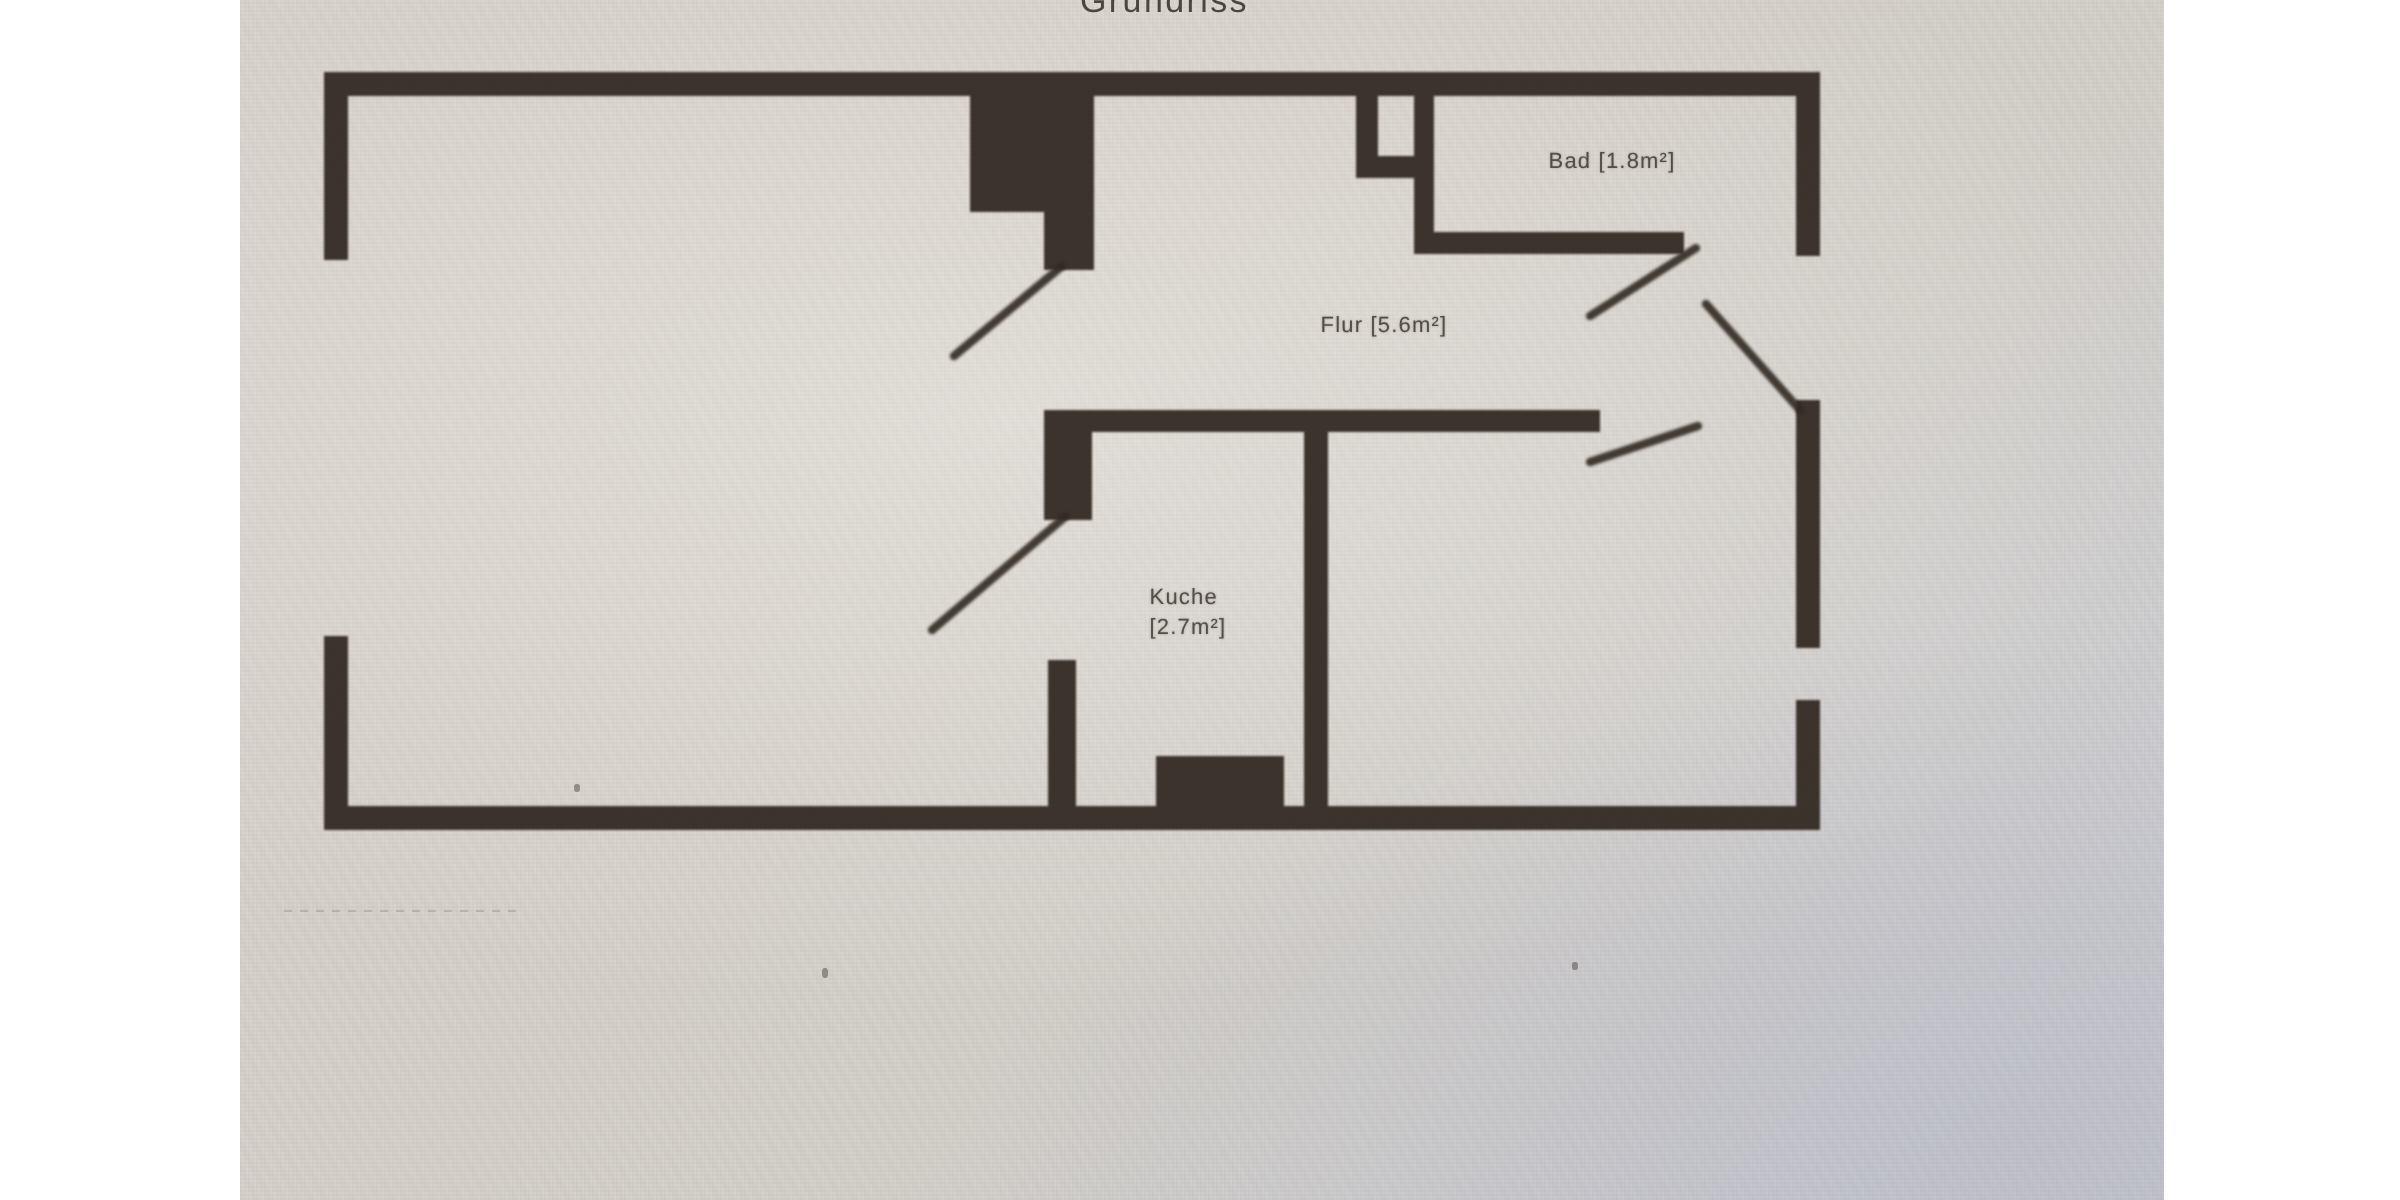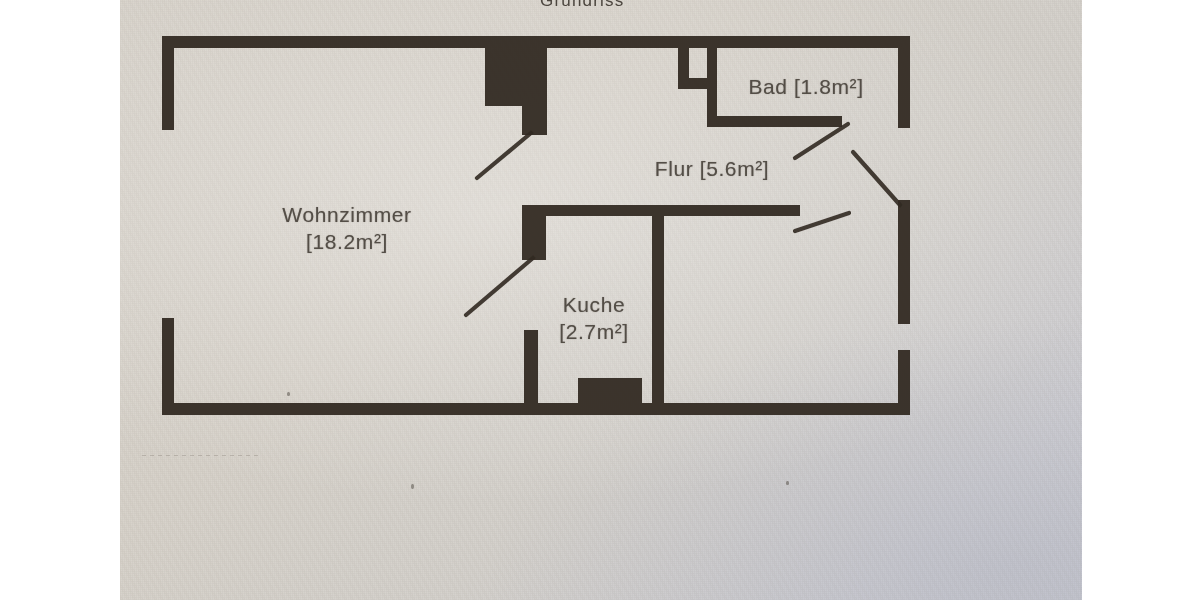--- a/index.html
+++ b/index.html
@@ -50,24 +50,23 @@
   #plan {
     position: absolute;
     left: 0;
     top: 0;
     width: 1200px;
     height: 600px;
   }
   .lbl {
     position: absolute;
     color: #4a443d;
-    font-size: 21px;
+    font-size: 11px;
     letter-spacing: .6px;
     white-space: nowrap;
-    text-align: center;
     transform: translateX(-50%);
     text-shadow: 0 0 1.2px rgba(90,84,76,.55);
     opacity: .93;
   }
   .lbl .sub { display: block; margin-top: 3px; }
   #title-label {
     position: absolute;
     left: 540px;
     top: -9px;
     transform: none;
@@ -137,26 +136,22 @@
       <line x1="531" y1="133" x2="477" y2="178"></line>
       <line x1="848" y1="124" x2="795" y2="158"></line>
       <line x1="853" y1="152" x2="900" y2="205"></line>
       <line x1="849" y1="213" x2="795" y2="231"></line>
       <line x1="533" y1="258" x2="466" y2="315"></line>
     </g>
   </svg>
 
   <div id="title-label">Grundriss</div>
 
-  <div class="lbl" style="left:347px; top:203px;">
-    <span>Wohnzimmer</span>
-    <span class="sub">[18.2m²]</span>
-  </div>
 
-  <div class="lbl" style="left:712px; top:157px;">
+  <div class="lbl" style="left:692px; top:157px;">
     <span>Flur [5.6m²]</span>
   </div>
 
   <div class="lbl" style="left:806px; top:75px;">
     <span>Bad [1.8m²]</span>
   </div>
 
   <div class="lbl" style="left:594px; top:293px;">
     <span>Kuche</span>
     <span class="sub">[2.7m²]</span>

